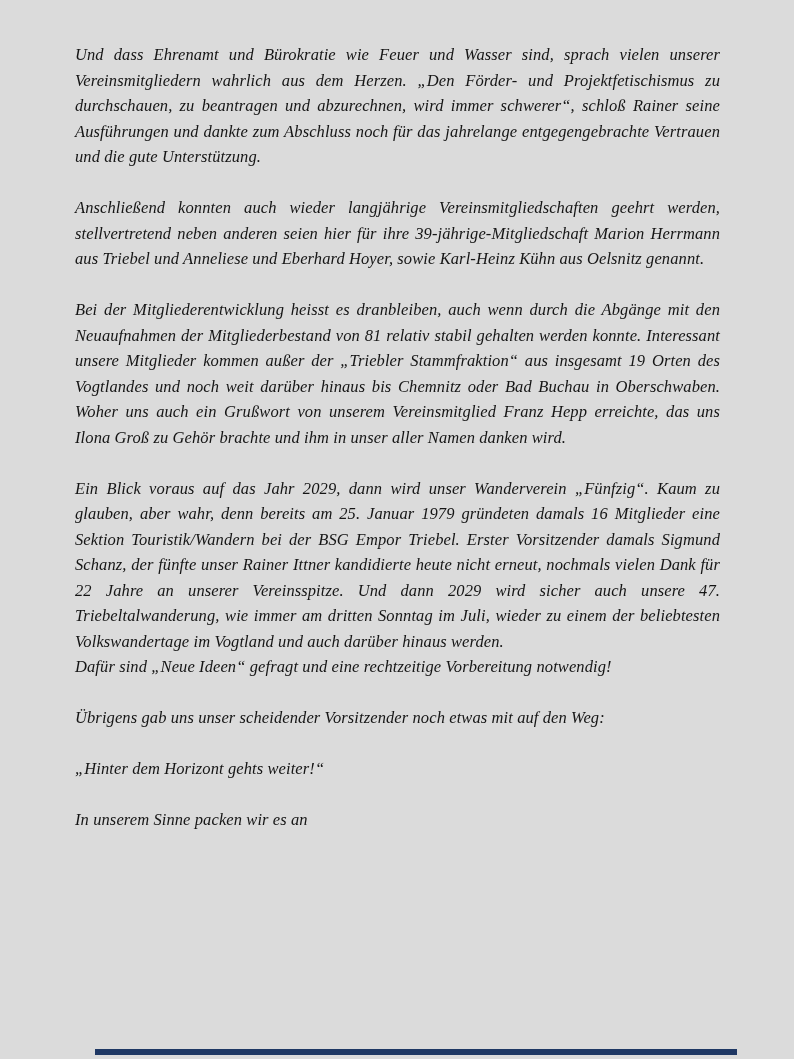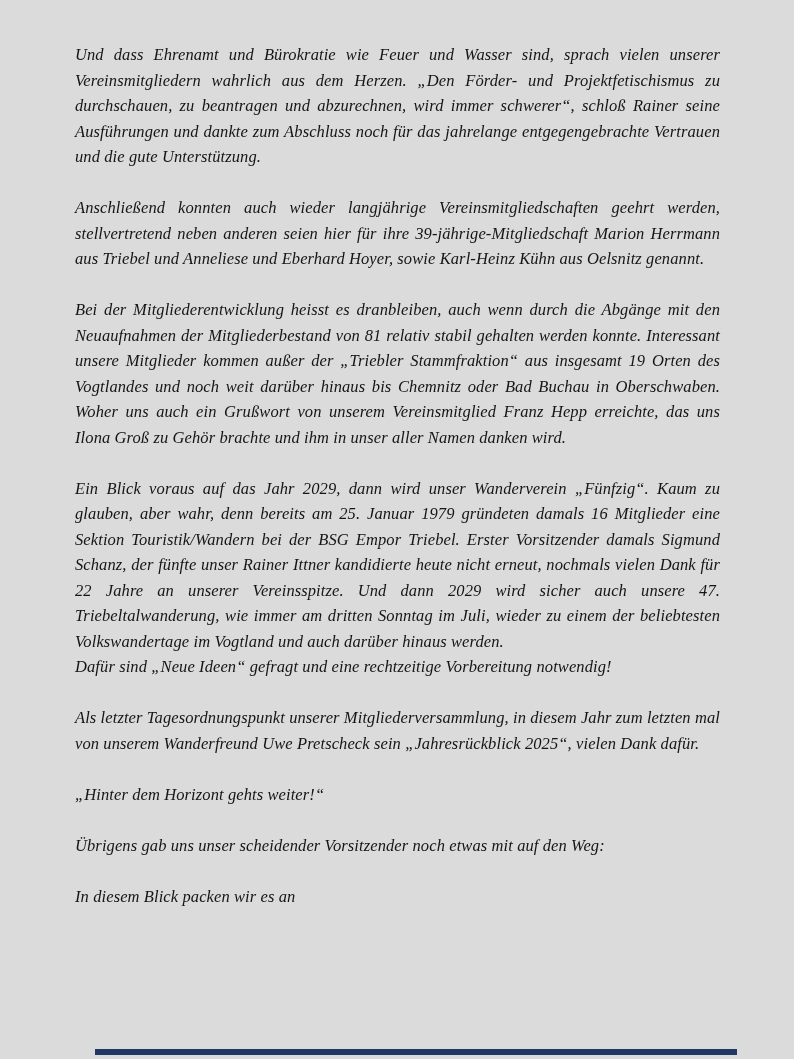--- a/index.html
+++ b/index.html
@@ -45,19 +45,18 @@
 </head>
 <body>
 
 <div class="page">
   <div class="text-block">
     <p>Und dass Ehrenamt und Bürokratie wie Feuer und Wasser sind, sprach vielen unserer Vereinsmitgliedern wahrlich aus dem Herzen. „Den Förder- und Projektfetischismus zu durchschauen, zu beantragen und abzurechnen, wird immer schwerer“, schloß Rainer seine Ausführungen und dankte zum Abschluss noch für das jahrelange entgegengebrachte Vertrauen und die gute Unterstützung.</p>
     <p>Anschließend konnten auch wieder langjährige Vereinsmitgliedschaften geehrt werden, stellvertretend neben anderen seien hier für ihre 39-jährige-Mitgliedschaft Marion Herrmann aus Triebel und Anneliese und Eberhard Hoyer, sowie Karl-Heinz Kühn aus Oelsnitz genannt.</p>
     <p>Bei der Mitgliederentwicklung heisst es dranbleiben, auch wenn durch die Abgänge mit den Neuaufnahmen der Mitgliederbestand von 81 relativ stabil gehalten werden konnte. Interessant unsere Mitglieder kommen außer der „Triebler Stammfraktion“ aus insgesamt 19 Orten des Vogtlandes und noch weit darüber hinaus bis Chemnitz oder Bad Buchau in Oberschwaben. Woher uns auch ein Grußwort von unserem Vereinsmitglied Franz Hepp erreichte, das uns Ilona Groß zu Gehör brachte und ihm in unser aller Namen danken wird.</p>
     <p>Ein Blick voraus auf das Jahr 2029, dann wird unser Wanderverein „Fünfzig“. Kaum zu glauben, aber wahr, denn bereits am 25. Januar 1979 gründeten damals 16 Mitglieder eine Sektion Touristik/Wandern bei der BSG Empor Triebel. Erster Vorsitzender damals Sigmund Schanz, der fünfte unser Rainer Ittner kandidierte heute nicht erneut, nochmals vielen Dank für 22 Jahre an unserer Vereinsspitze. Und dann 2029 wird sicher auch unsere 47. Triebeltalwanderung, wie immer am dritten Sonntag im Juli, wieder zu einem der beliebtesten Volkswandertage im Vogtland und auch darüber hinaus werden.
 Dafür sind „Neue Ideen“ gefragt und eine rechtzeitige Vorbereitung notwendig!</p>
-    <p>Als letzter Tagesordnungspunkt unserer Mitgliederversammlung, in diesem Jahr zum letzten mal von unserem Wanderfreund Uwe Pretscheck sein „Jahresrückblick 2025“, vielen Dank dafür.</p>
+    <p>Übrigens gab uns unser scheidender Vorsitzender noch etwas mit auf den Weg:</p>
     <p>„Hinter dem Horizont gehts weiter!“</p>
-    <p>Übrigens gab uns unser scheidender Vorsitzender noch etwas mit auf den Weg:</p>
-    <p>In diesem Blick packen wir es an</p>
+    <p>In unserem Sinne packen wir es an</p>
   </div>
   <div class="bottom-rule" style="background-color: rgb(31, 56, 100);"></div>
 </div>
 
 </body></html>

